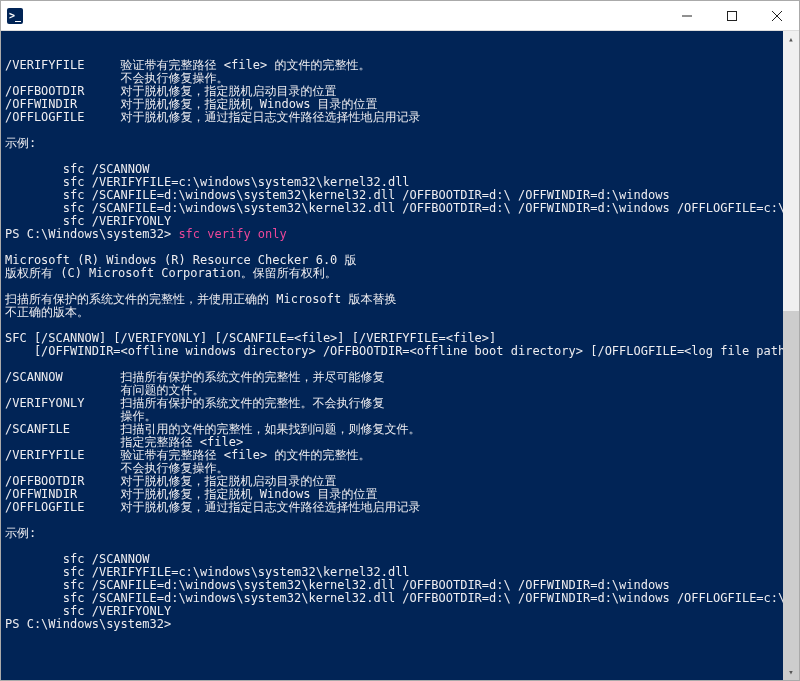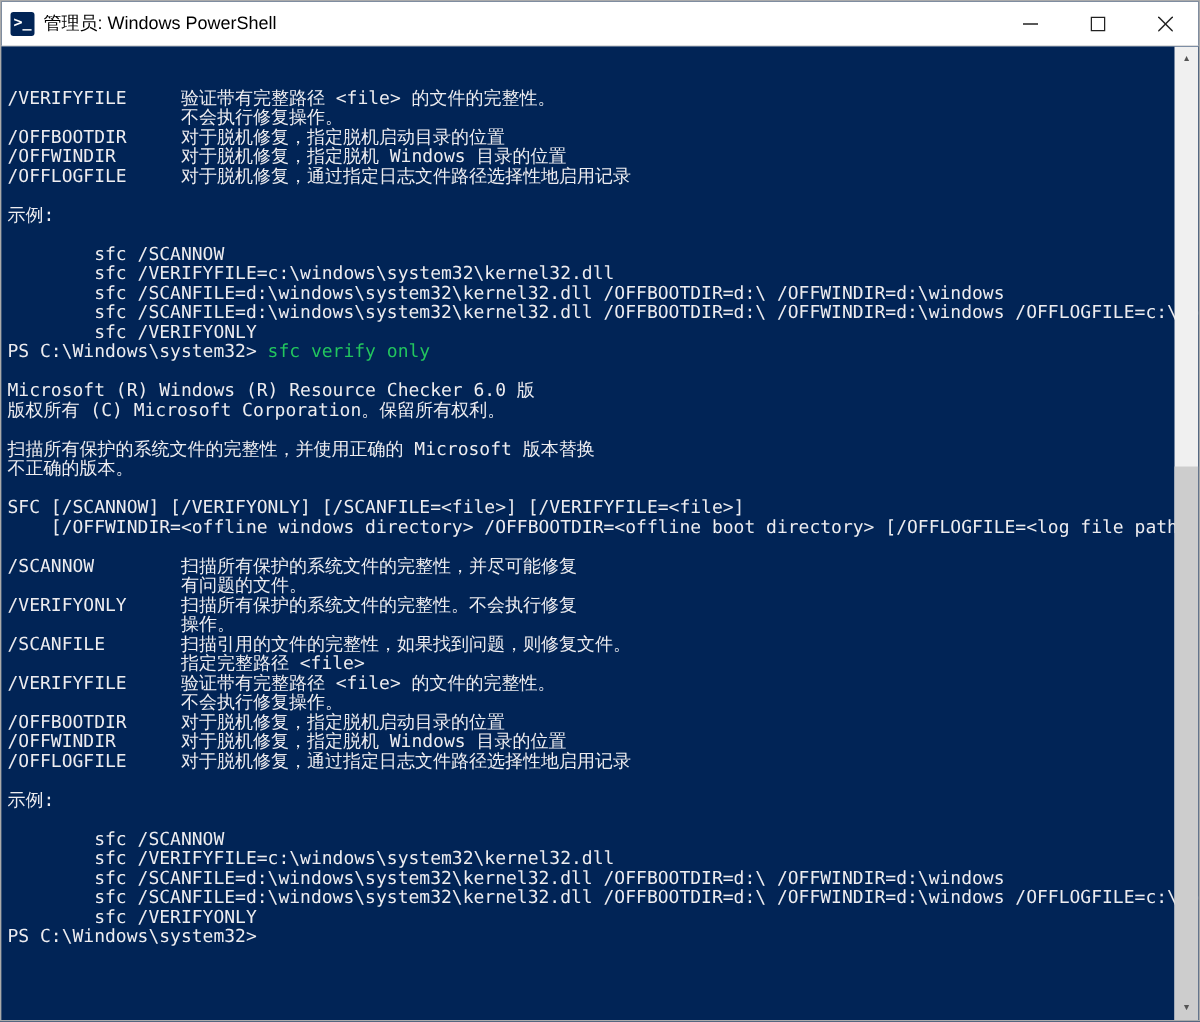--- a/index.html
+++ b/index.html
@@ -63,21 +63,21 @@
     background: #012456;
     color: #eeedf0;
     padding: 2px 4px 2px 4px;
     white-space: pre;
     line-height: 13px;
     font-size: 12px;
     overflow: hidden;
     position: relative;
   }
   .term-line { white-space: pre; }
-  .cmd-input { color: #22c55e; }
+  .cmd-input { color: #ec4899; }
   .scrollbar {
     position: absolute;
     right: 0;
     top: 0;
     width: 16px;
     height: 100%;
     background: #f0f0f0;
   }
   .scroll-thumb {
     position: absolute;
@@ -99,21 +99,20 @@
   }
   .scroll-arrow.up { top: 0; }
   .scroll-arrow.down { bottom: 0; }
 </style>
 </head>
 <body>
 
 <div class="titlebar">
   <div class="titlebar-left">
     <div class="ps-icon">&gt;_</div>
-    <div class="title-text">管理员: Windows PowerShell</div>
   </div>
   <div class="win-controls">
     <div class="win-btn">
       <svg width="10" height="10" viewBox="0 0 10 10">
           <line x1="0" y1="5" x2="10" y2="5" stroke="#222" stroke-width="1"></line>
         </svg>
     </div>
     <div class="win-btn">
       <svg width="10" height="10" viewBox="0 0 10 10">
           <rect x="0.5" y="0.5" width="9" height="9" fill="none" stroke="#222" stroke-width="1"></rect>

